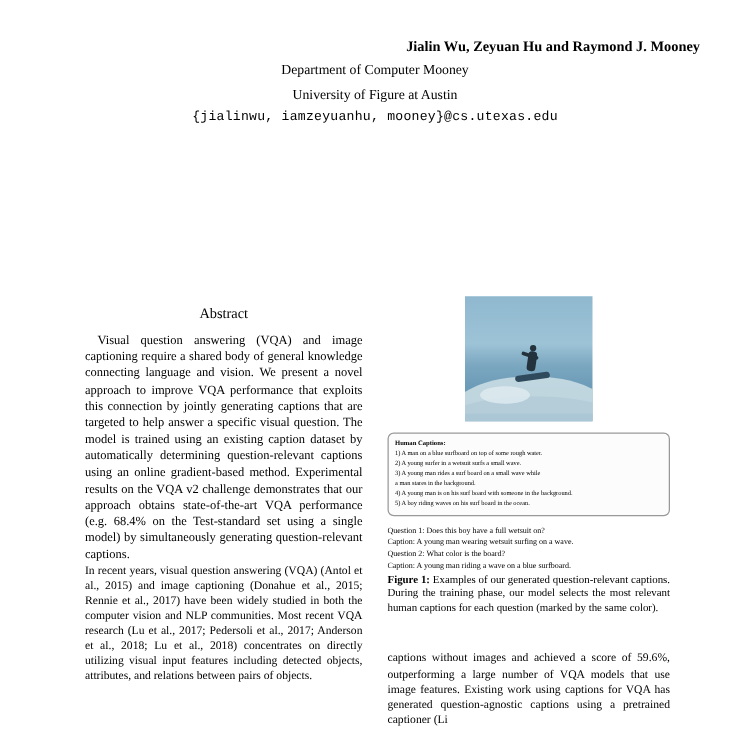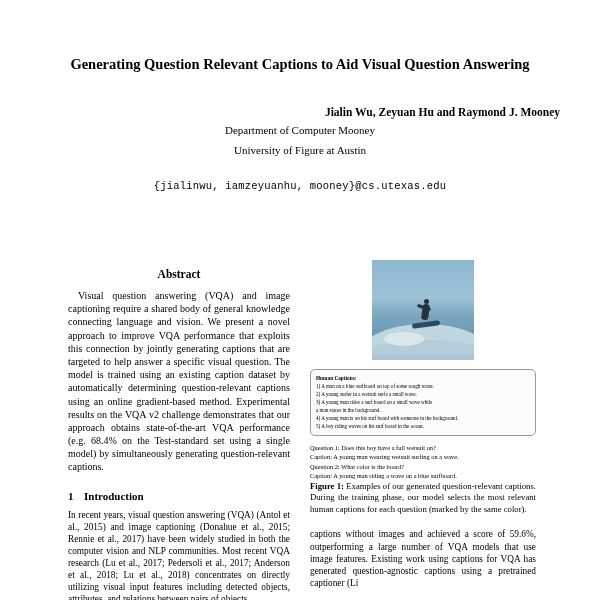--- a/index.html
+++ b/index.html
@@ -37,21 +37,21 @@
   .affil {
     text-align: center;
     font-size: 11px;
     margin-top: 5px;
     line-height: 1.35;
   }
   .email {
     text-align: center;
     font-family: "Liberation Mono", monospace;
     font-size: 10.5px;
-    margin-top: 22px;
+    margin-top: 4px;
     letter-spacing: 0.2px;
   }
   .columns {
     position: absolute;
     top: 205px;
     left: 0;
     width: 600px;
     height: 395px;
   }
   .col-left {
@@ -62,21 +62,21 @@
   }
   .col-right {
     position: absolute;
     left: 310px;
     top: 0;
     width: 226px;
   }
   .abstract-head {
     text-align: center;
     font-size: 11.5px;
-    font-weight: bold;
+    font-weight: normal;
     margin: 8px 0 9px 0;
   }
   p.body {
     font-size: 9.3px;
     line-height: 1.30;
     text-align: justify;
     margin: 0 0 6px 0;
     text-indent: 10px;
     hyphens: auto;
   }
@@ -204,44 +204,40 @@
   }
   .qa-block div { white-space: nowrap; overflow: hidden; }
   .b { font-weight: bold; }
   .fig-caption {
     font-size: 8.7px;
     line-height: 1.32;
     text-align: justify;
   }
   .fig-caption .lbl { }
   .col-right .cont {
-    margin-top: 13px;
+    margin-top: 29px;
   }
 </style>
 </head>
 <body>
 
 <div class="page">
 
-  <div class="title">Generating Question Relevant Captions to Aid Visual Question Answering</div>
 
   <div class="authors">Jialin Wu, Zeyuan Hu and Raymond J. Mooney</div>
   <div class="affil">Department of Computer Mooney</div>
   <div class="affil">University of Figure at Austin</div>
   <div class="email">{jialinwu, iamzeyuanhu, mooney}@cs.utexas.edu</div>
 
   <div class="columns">
 
     <div class="col-left">
       <div class="abstract-head">Abstract</div>
       <p class="abstract-body">Visual question answering (VQA) and image captioning require a shared body of general knowledge connecting language and vision. We present a novel approach to improve VQA performance that exploits this connection by jointly generating captions that are targeted to help answer a specific visual question. The model is trained using an existing caption dataset by automatically determining question-relevant captions using an online gradient-based method. Experimental results on the VQA v2 challenge demonstrates that our approach obtains state-of-the-art VQA performance (e.g. 68.4% on the Test-standard set using a single model) by simultaneously generating question-relevant captions.</p>
 
-      <div class="section-head">
-        <span class="num">1</span><span>Introduction</span>
-      </div>
       <p class="body noindent">In recent years, visual question answering (VQA) (Antol et al., 2015) and image captioning (Donahue et al., 2015; Rennie et al., 2017) have been widely studied in both the computer vision and NLP communities. Most recent VQA research (Lu et al., 2017; Pedersoli et al., 2017; Anderson et al., 2018; Lu et al., 2018) concentrates on directly utilizing visual input features including detected objects, attributes, and relations between pairs of objects.</p>
     </div>
 
     <div class="col-right">
       <div class="figure">
 
         <div class="fig-img">
           <div class="wave1"></div>
           <div class="wave2"></div>
           <div class="spray"></div>

